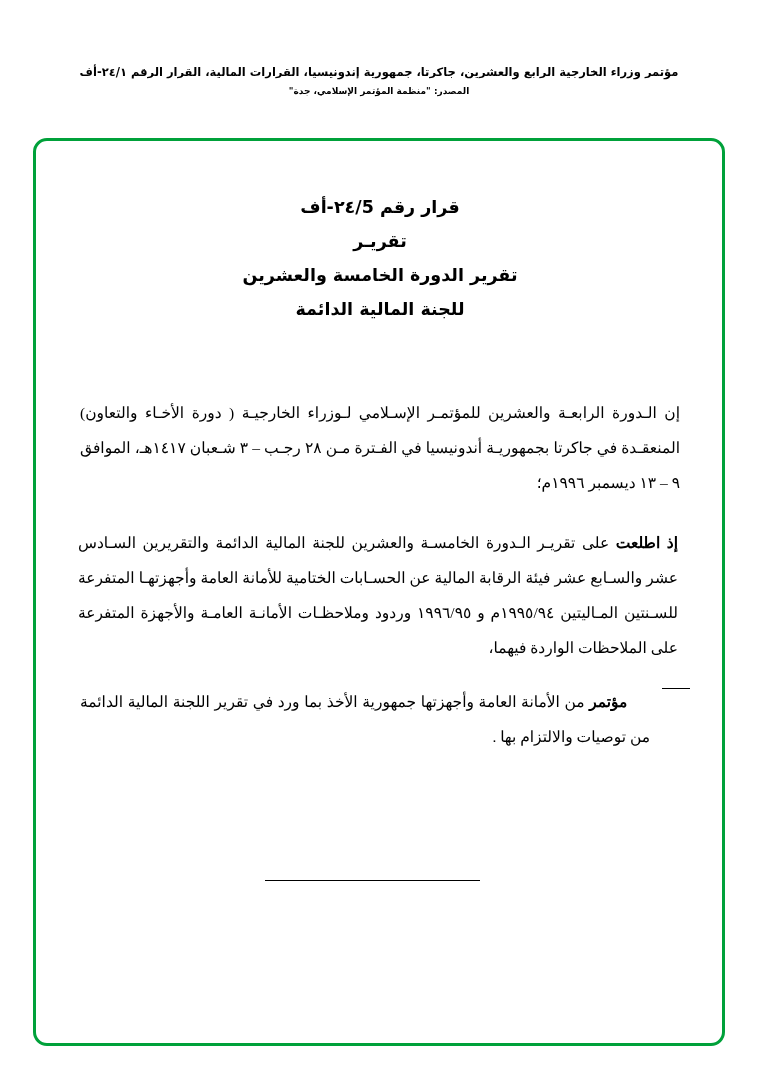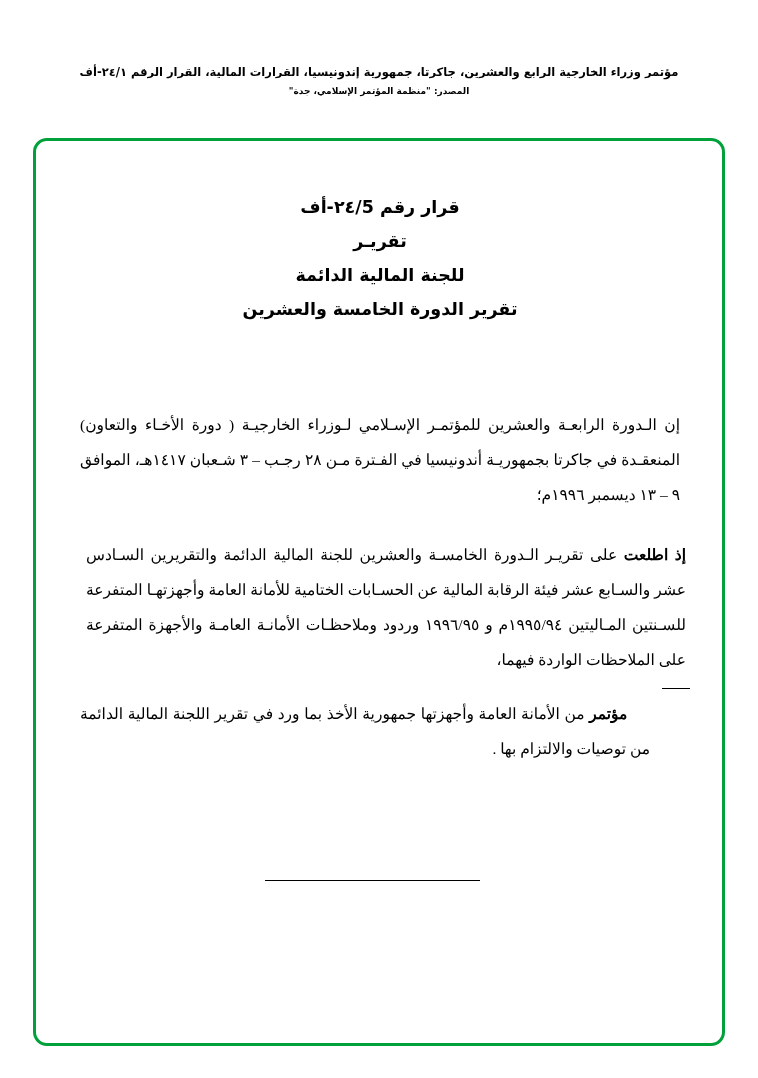--- a/index.html
+++ b/index.html
@@ -64,36 +64,36 @@
     font-family: "DejaVu Sans", sans-serif;
     font-weight: bold;
     font-size: 17.5px;
     line-height: 1.95;
     letter-spacing: 0.5px;
   }
   .title .line {
     display: block;
   }
   .para {
-    margin-top: 12px;
+    margin-top: 0;
     font-size: 15.5px;
     line-height: 2.25;
     text-align: justify;
     text-justify: inter-word;
   }
   .p1 {
     position: absolute;
     top: 206px;
     right: 10px;
     width: 600px;
   }
   .p2 {
     position: absolute;
     top: 336px;
-    right: 4px;
+    right: 12px;
     width: 600px;
   }
   .p3 {
     position: absolute;
     top: 495px;
     right: 40px;
     width: 570px;
   }
   .bold {
     font-weight: bold;
@@ -127,22 +127,22 @@
     <div class="header-line-2">المصدر:  "منظمة المؤتمر الإسلامي، جدة"</div>
   </div>
 
   <div class="frame"></div>
 
   <div class="content">
 
     <div class="title">
       <span class="line">قرار رقم ٢٤/5-أف</span>
       <span class="line">تقريـر</span>
+      <span class="line">تقرير الدورة الخامسة والعشرين</span>
       <span class="line">للجنة المالية الدائمة</span>
-      <span class="line">تقرير الدورة الخامسة والعشرين</span>
     </div>
 
     <div class="para p1">إن الـدورة الرابعـة والعشرين للمؤتمـر الإسـلامي لـوزراء الخارجيـة ( دورة الأخـاء والتعاون) المنعقـدة في جاكرتا بجمهوريـة أندونيسيا في الفـترة مـن ٢٨ رجـب – ٣ شـعبان ١٤١٧هـ، الموافق ٩ – ١٣ ديسمبر ١٩٩٦م؛</div>
 
     <div class="para p2">
       <span class="bold">إذ اطلعت</span>
       <span>على تقريـر الـدورة الخامسـة  والعشرين للجنة المالية الدائمة والتقريرين السـادس عشر والسـابع عشر فيئة الرقابة المالية عن الحسـابات الختامية للأمانة العامة وأجهزتهـا المتفرعة للسـنتين المـاليتين ١٩٩٥/٩٤م و ١٩٩٦/٩٥ وردود  وملاحظـات الأمانـة العامـة والأجهزة المتفرعة على الملاحظات الواردة فيهما،</span>
     </div>
 
     <div class="dash-marker"></div>

